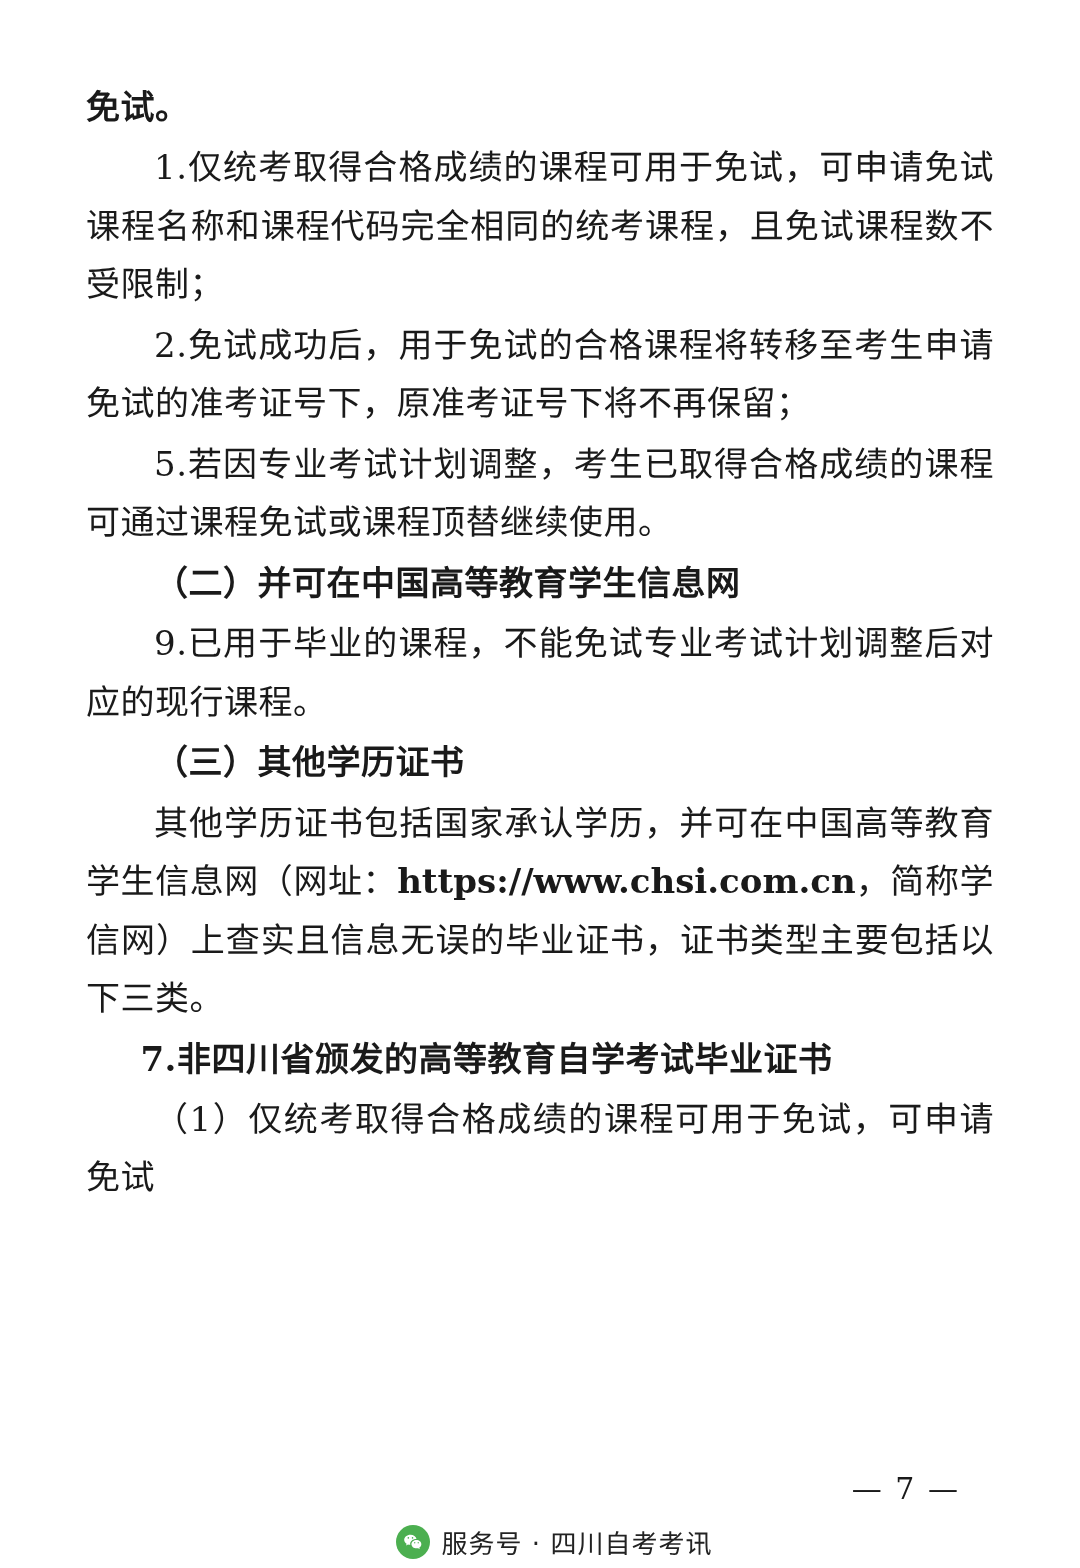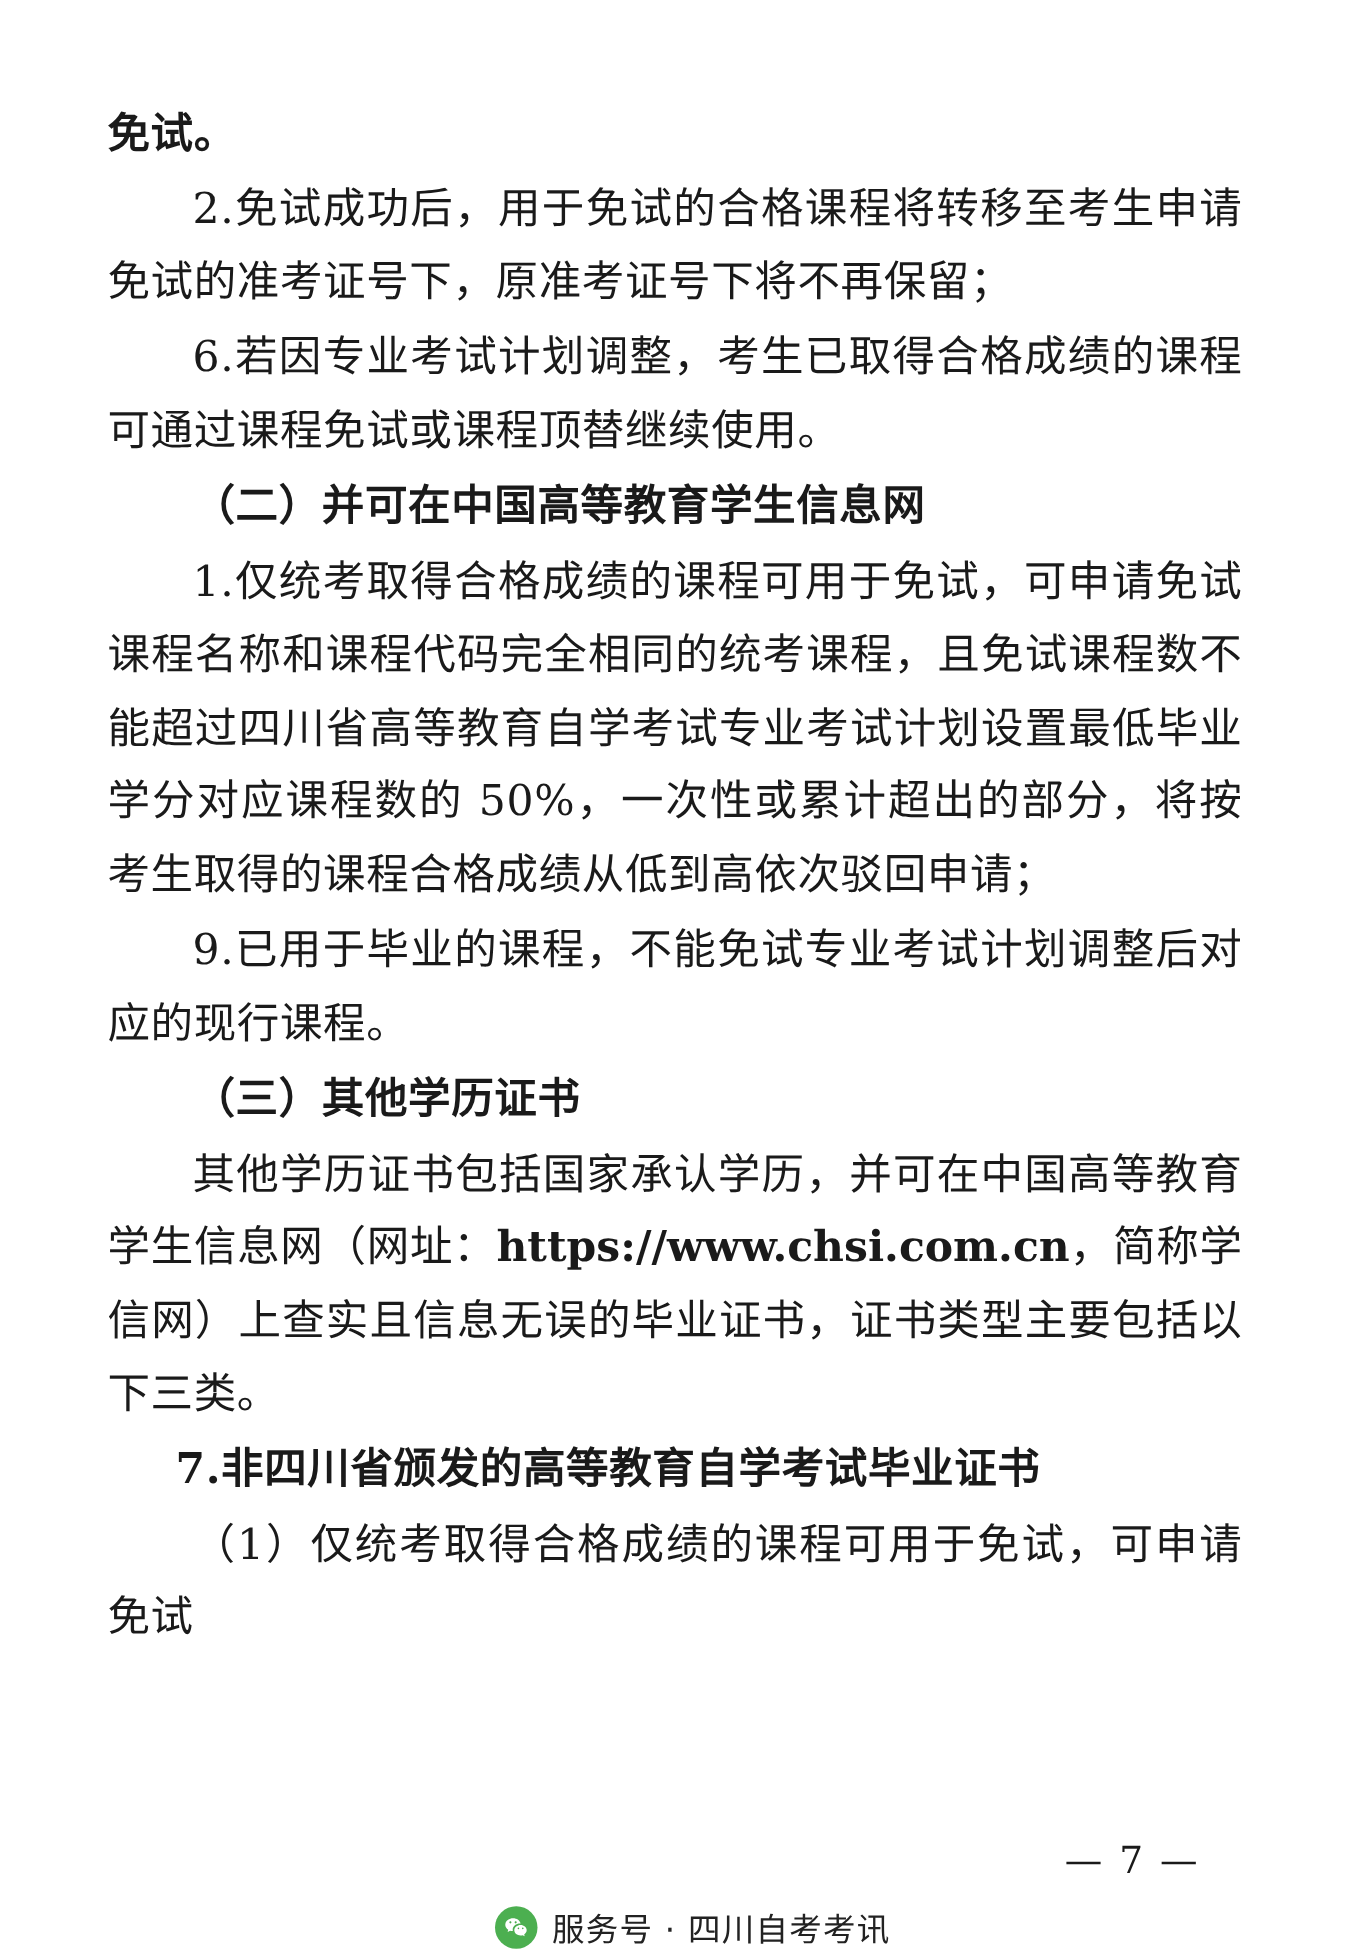--- a/index.html
+++ b/index.html
@@ -91,28 +91,28 @@
 </style>
 </head>
 <body>
 
 <div class="page">
 
   <div class="doc-body">
 
     <p class="head-bold">免试。</p>
 
+    <p class="para">1.仅统考取得合格成绩的课程可用于免试，可申请免试课程名称和课程代码完全相同的统考课程，且免试课程数不受限制；</p>
 
     <p class="para">2.免试成功后，用于免试的合格课程将转移至考生申请免试的准考证号下，原准考证号下将不再保留；</p>
 
-    <p class="para">6.若因专业考试计划调整，考生已取得合格成绩的课程可通过课程免试或课程顶替继续使用。</p>
+    <p class="para">5.若因专业考试计划调整，考生已取得合格成绩的课程可通过课程免试或课程顶替继续使用。</p>
 
     <p class="sec-head">（二）并可在中国高等教育学生信息网</p>
 
-    <p class="para">1.仅统考取得合格成绩的课程可用于免试，可申请免试课程名称和课程代码完全相同的统考课程，且免试课程数不能超过四川省高等教育自学考试专业考试计划设置最低毕业学分对应课程数的 50%，一次性或累计超出的部分，将按考生取得的课程合格成绩从低到高依次驳回申请；</p>
 
     <p class="para">9.已用于毕业的课程，不能免试专业考试计划调整后对应的现行课程。</p>
 
     <p class="sec-head">（三）其他学历证书</p>
 
     <p class="para"><span>其他学历证书包括国家承认学历，并可在中国高等教育学生信息网（网址：</span><span class="url">https://www.chsi.com.cn</span><span>，简称学信网）上查实且信息无误的毕业证书，证书类型主要包括以下三类。</span></p>
 
     <p class="sub-head">7.非四川省颁发的高等教育自学考试毕业证书</p>
 
     <p class="para">（1）仅统考取得合格成绩的课程可用于免试，可申请免试</p>

